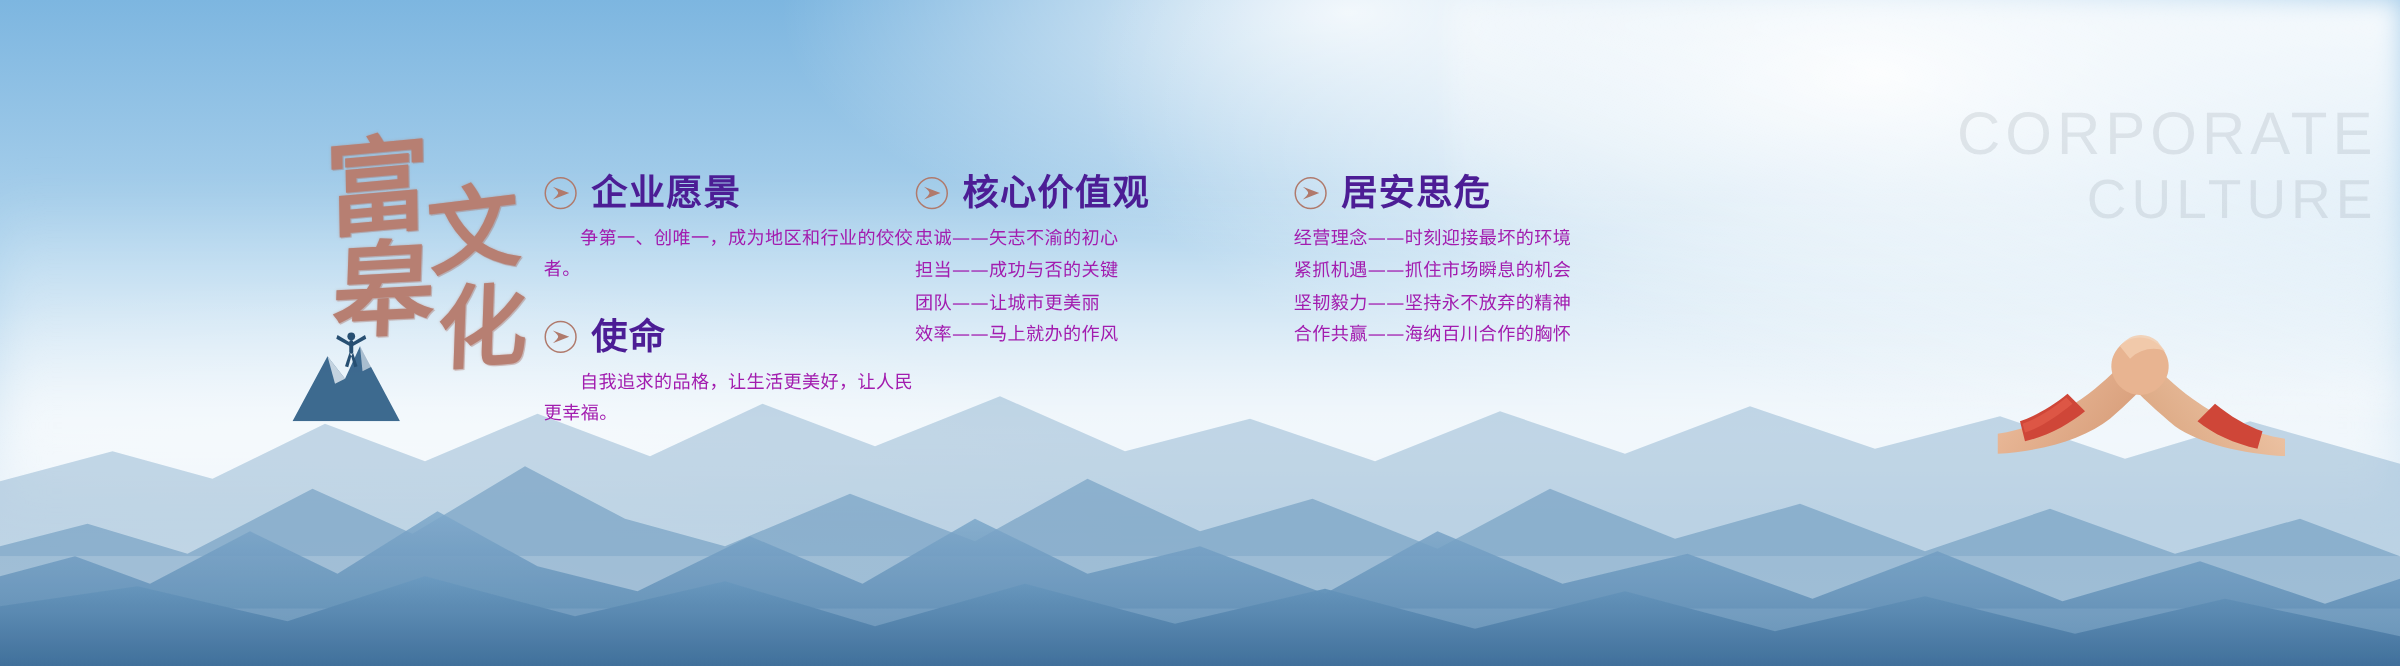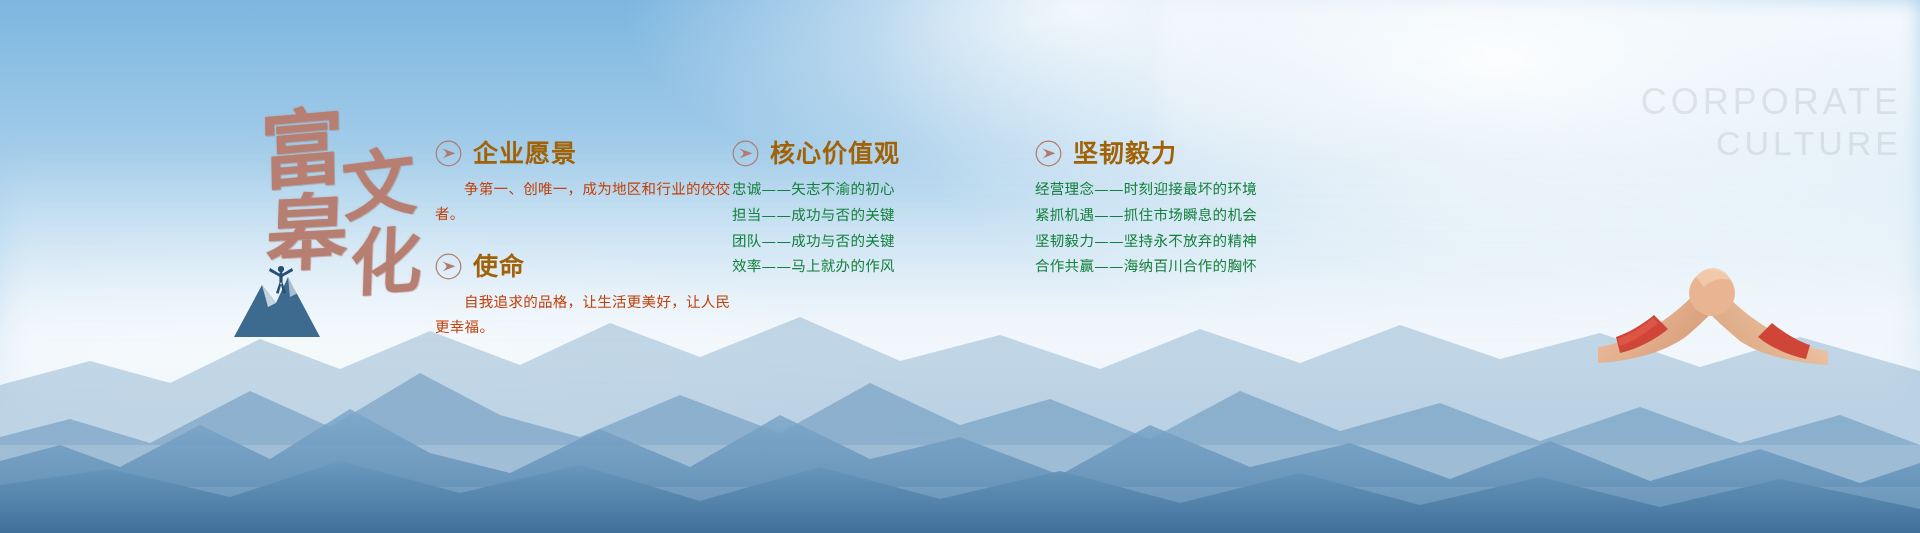--- a/index.html
+++ b/index.html
@@ -86,22 +86,22 @@
     position:absolute;
     right:18px; top:84px;
     text-align:right;
     color:rgba(130,140,150,0.18);
     font-family:"Liberation Sans","DejaVu Sans",sans-serif;
     font-weight:300;
     letter-spacing:4px;
     line-height:1.0;
     user-select:none;
   }
-  .watermark .wm-1 { font-size:36px; display:block; }
-  .watermark .wm-2 { font-size:34px; display:block; margin-top:6px; }
+  .watermark .wm-1 { font-size:48px; display:block; }
+  .watermark .wm-2 { font-size:44px; display:block; margin-top:6px; }
 
   
   .content {
     position:absolute; inset:0;
   }
   .col { position:absolute; }
   .col-vision  { left:435px;  top:140px;  width:300px; }
   .col-values  { left:732px;  top:140px;  width:270px; }
   .col-biz     { left:1035px; top:140px;  width:300px; }
 
@@ -112,41 +112,41 @@
     display:flex; align-items:center; gap:11px;
     margin-bottom:10px;
   }
   .arrow-icon {
     flex:0 0 auto;
     width:27px; height:27px;
     display:block;
   }
   .heading-text {
     font-family:"DejaVu Sans","Liberation Sans",sans-serif;
-    font-size:25px;
+    font-size:29px;
     font-weight:700;
-    color:#a16207;
+    color:#4c1d95;
     letter-spacing:1px;
     line-height:1;
     white-space:nowrap;
   }
 
   .body-text {
     font-family:"DejaVu Sans","Liberation Sans",sans-serif;
     font-size:14.5px;
-    color:#c2410c;
+    color:#a21caf;
     line-height:1.72;
     letter-spacing:.3px;
   }
   .body-text.indent { text-indent:2em; }
 
   .value-line {
     font-family:"DejaVu Sans","Liberation Sans",sans-serif;
     font-size:14.5px;
-    color:#15803d;
+    color:#a21caf;
     line-height:1.78;
     letter-spacing:.3px;
     white-space:nowrap;
   }
 </style>
 </head>
 <body>
 
 <div class="stage">
 
@@ -273,34 +273,34 @@
         <div class="heading">
           <svg class="arrow-icon" viewBox="0 0 27 27">
             <circle cx="13.5" cy="13.5" r="12.3" fill="none" stroke="#b07a6c" stroke-width="1.2"></circle>
             <path d="M7.2,8.4 L20.4,13.3 L7.2,18.6 C10.6,15.6 11.4,14.4 11.5,13.4 C11.6,12.4 10.7,11.2 7.2,8.4 Z" fill="#b07a6c"></path>
           </svg>
           <span class="heading-text">核心价值观</span>
         </div>
         <div>
           <div class="value-line">忠诚——矢志不渝的初心</div>
           <div class="value-line">担当——成功与否的关键</div>
-          <div class="value-line">团队——成功与否的关键</div>
+          <div class="value-line">团队——让城市更美丽</div>
           <div class="value-line">效率——马上就办的作风</div>
         </div>
       </div>
     </div>
 
     <div class="col col-biz">
       <div class="block">
         <div class="heading">
           <svg class="arrow-icon" viewBox="0 0 27 27">
             <circle cx="13.5" cy="13.5" r="12.3" fill="none" stroke="#b07a6c" stroke-width="1.2"></circle>
             <path d="M7.2,8.4 L20.4,13.3 L7.2,18.6 C10.6,15.6 11.4,14.4 11.5,13.4 C11.6,12.4 10.7,11.2 7.2,8.4 Z" fill="#b07a6c"></path>
           </svg>
-          <span class="heading-text">坚韧毅力</span>
+          <span class="heading-text">居安思危</span>
         </div>
         <div>
           <div class="value-line">经营理念——时刻迎接最坏的环境</div>
           <div class="value-line">紧抓机遇——抓住市场瞬息的机会</div>
           <div class="value-line">坚韧毅力——坚持永不放弃的精神</div>
           <div class="value-line">合作共赢——海纳百川合作的胸怀</div>
         </div>
       </div>
     </div>
 

